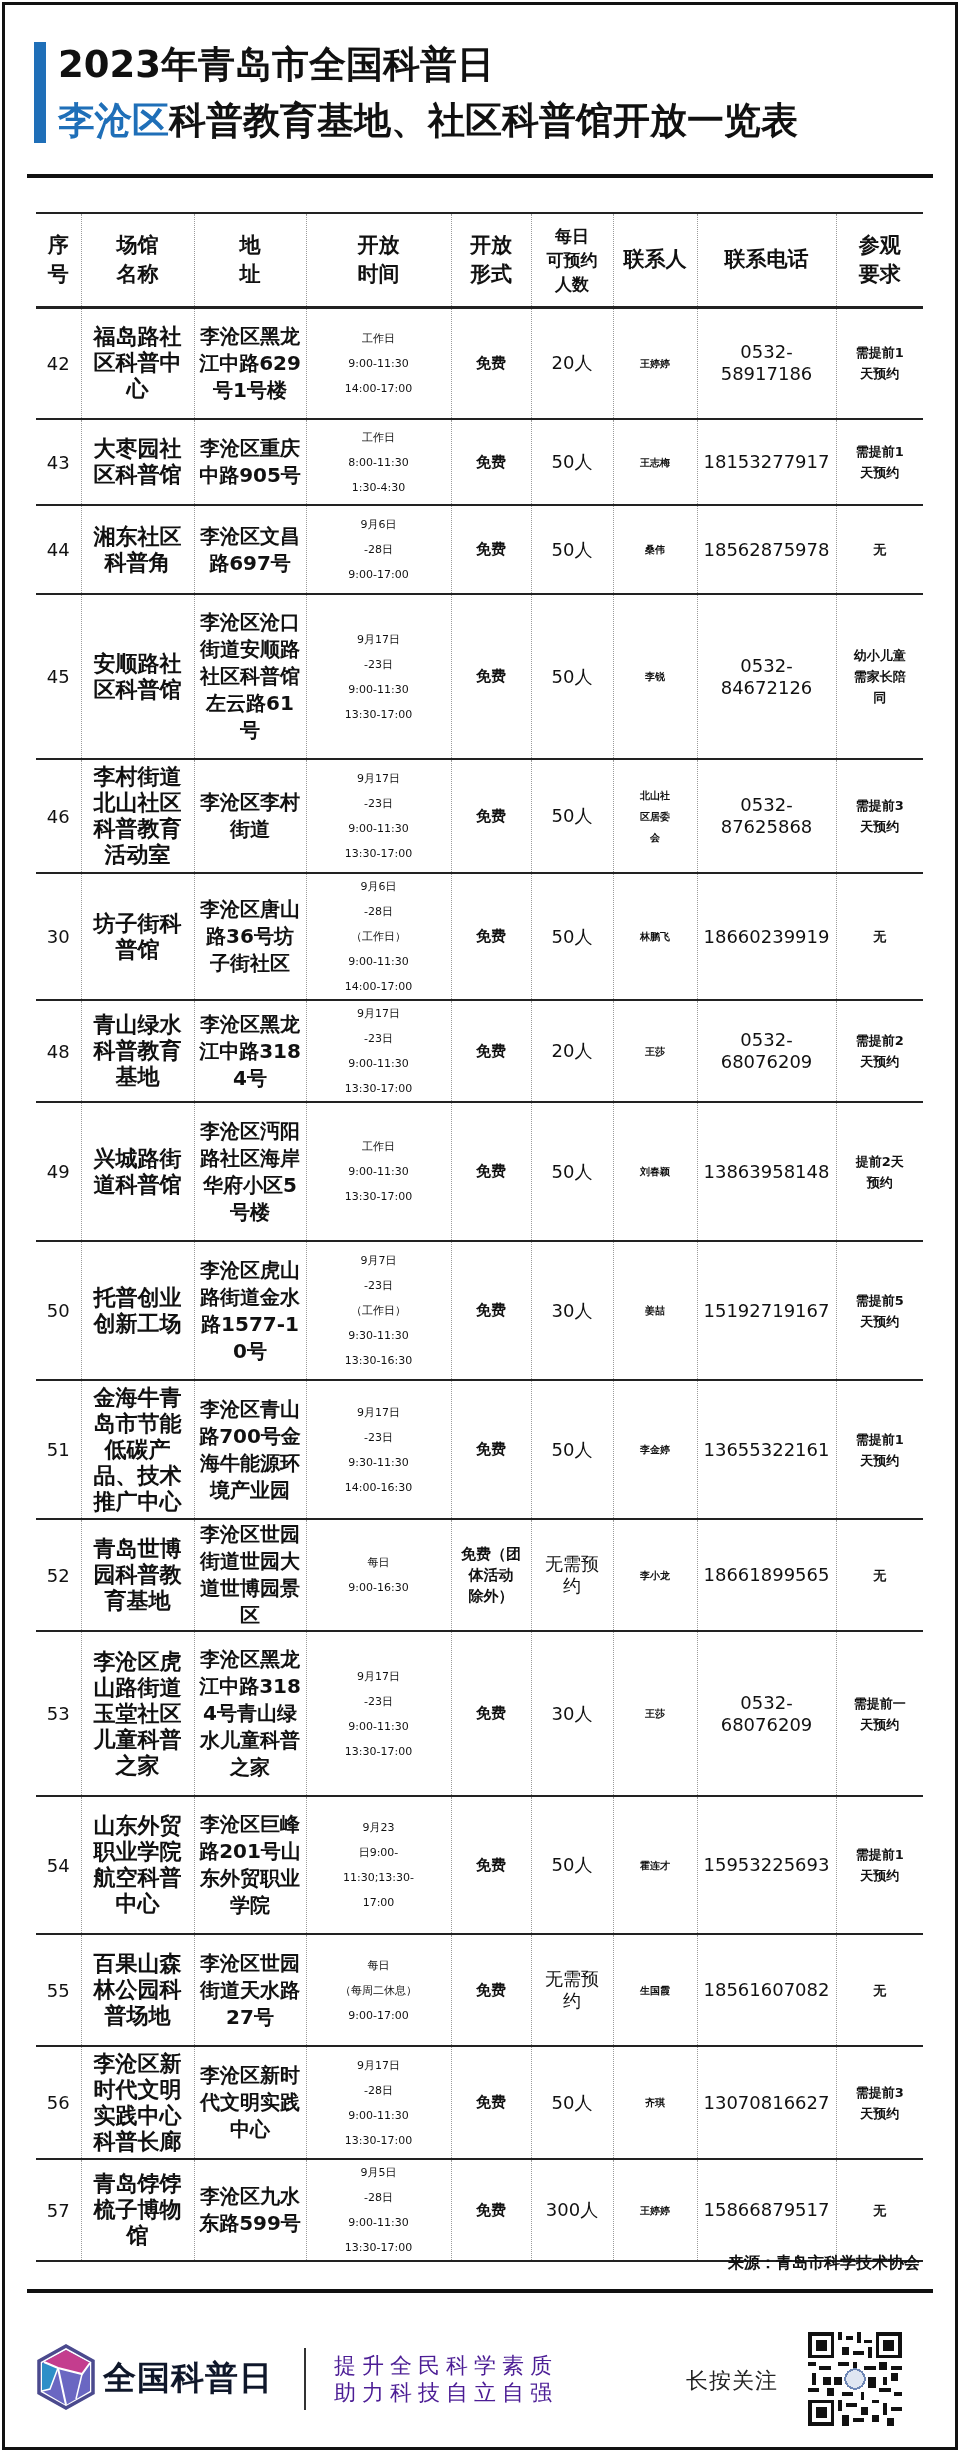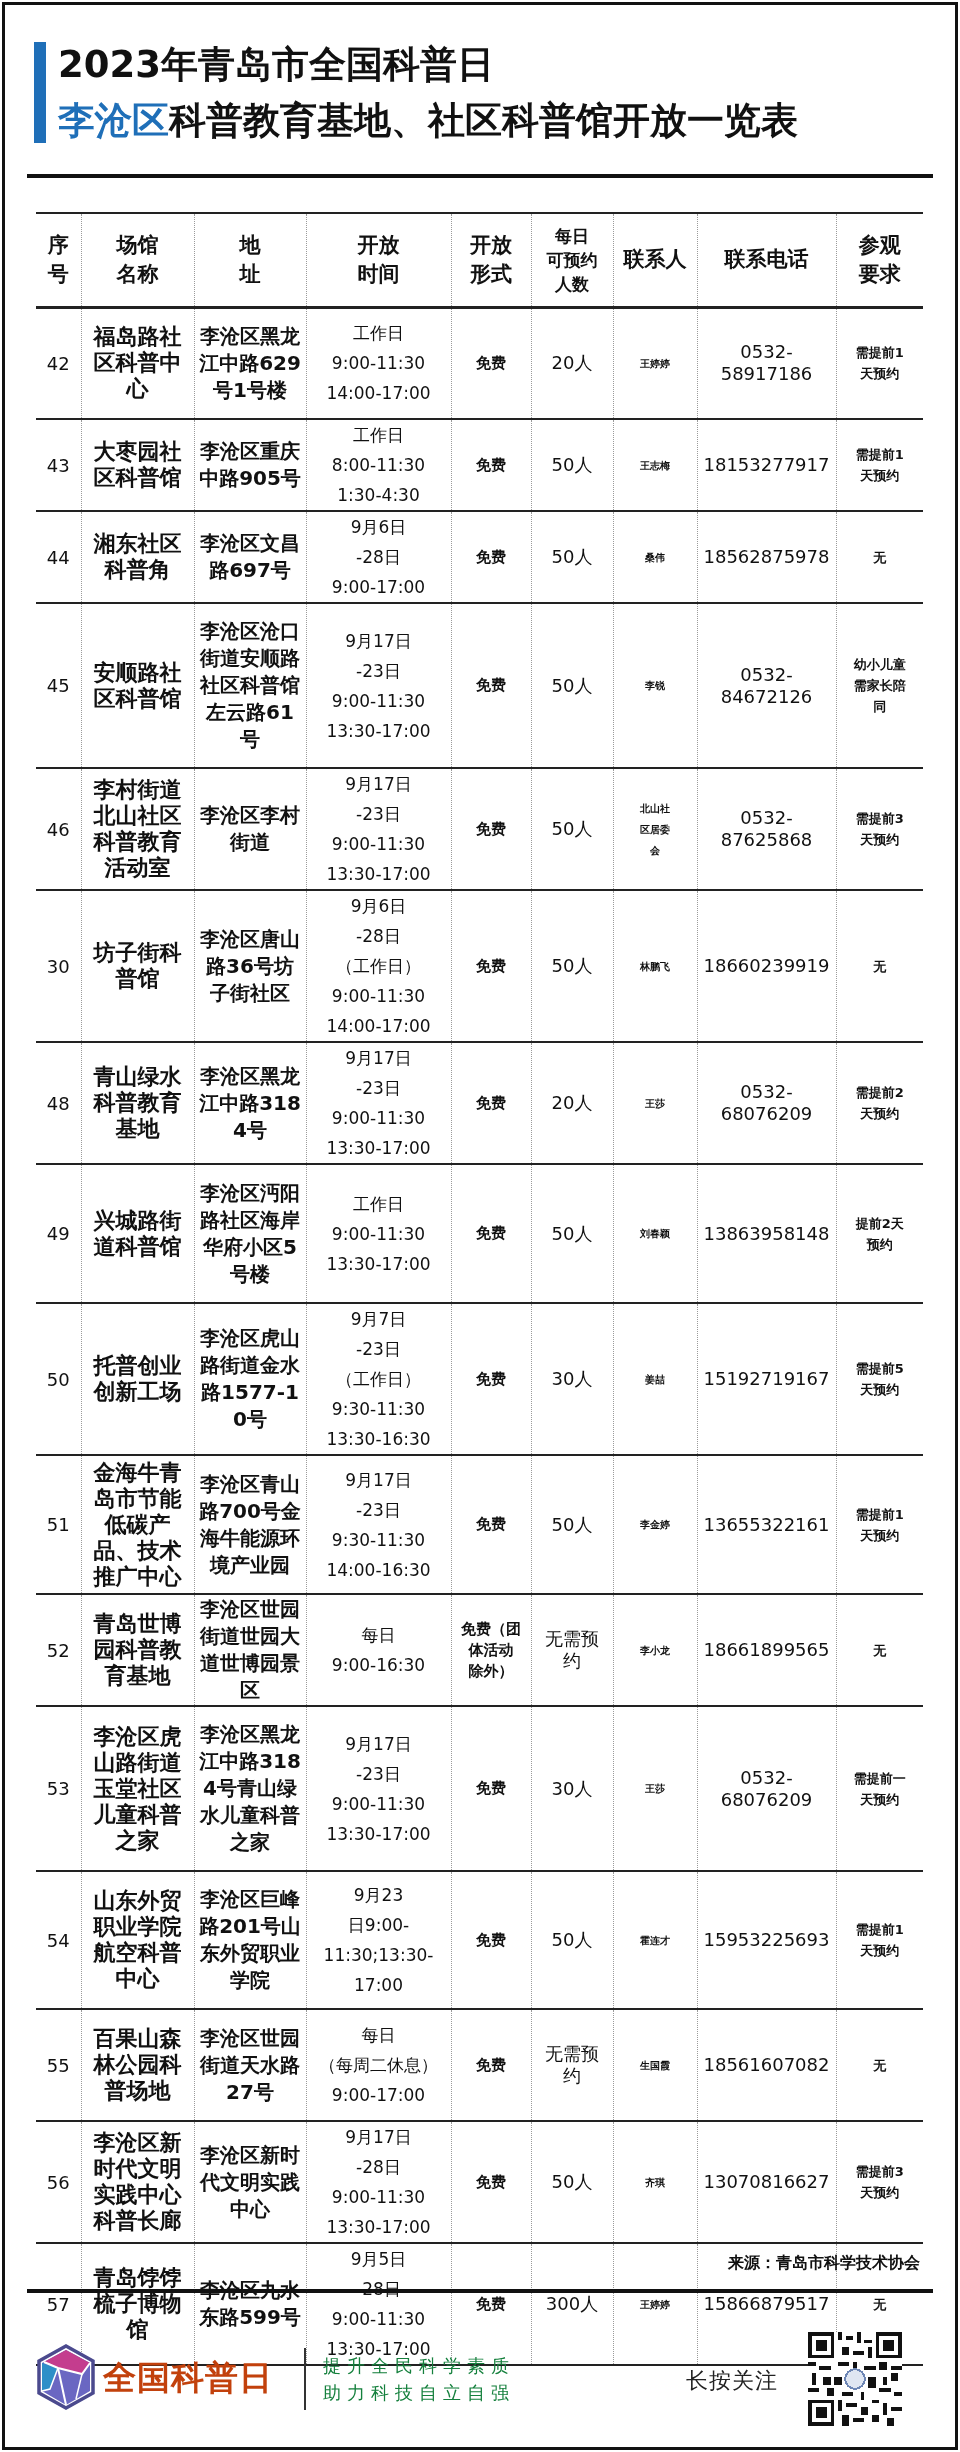--- a/index.html
+++ b/index.html
@@ -17,33 +17,33 @@
       text-align:center; vertical-align:middle; padding:0 2px; word-break:break-all; box-sizing:border-box; }
   table.grid tr { border-top:2px solid #222; border-bottom:2px solid #222; }
   table.grid tr.thead-row { border-top:2px solid #222; border-bottom:3px solid #222; }
   table.grid th:first-child, table.grid td:first-child { border-left:none; }
   table.grid th:last-child, table.grid td:last-child { border-right:none; }
   th { font-size:21px; font-weight:bold; line-height:29px; }
   th.small { font-size:17px; line-height:24px; }
   td.no { font-size:18px; }
   td.name { font-size:22px; font-weight:bold; line-height:26px; padding:0 6px; }
   td.addr { font-size:20px; font-weight:bold; line-height:27px; padding:0 4px; }
-  td.time { font-size:17px; line-height:30px;margin-top:40px; }
+  td.time { font-size:11px; line-height:25px;margin-top:40px; }
   td.form { font-size:15px; font-weight:bold; line-height:21px; }
   td.cap { font-size:18px; line-height:22px; }
   td.contact { font-size:10px; font-weight:bold; line-height:21px; }
   td.phone { font-size:18px; line-height:22px; }
   td.req { font-size:13px; font-weight:bold; line-height:21px; }
   .multiline { white-space:pre-line; }
   .source { position:absolute; right:40px; top:2250px; font-size:16px; font-weight:bold; line-height:26px; }
   .rule-bottom { position:absolute; left:27px; top:2289px; width:906px; height:4px; background:#111; }
   .logo { position:absolute; left:36px; top:2344px; width:60px; height:66px; }
-  .brand { position:absolute; left:103px; top:2356px; font-size:33px; font-weight:bold; color:#c2410c; letter-spacing:1px; line-height:44px; }
+  .brand { position:absolute; left:103px; top:2356px; font-size:33px; font-weight:bold; color:#0f172a; letter-spacing:1px; line-height:44px; }
   .divider { position:absolute; left:304px; top:2348px; width:2px; height:62px; background:#333; }
-  .slogan { position:absolute; left:323px; top:2352px; font-size:18px; color:#15803d; line-height:27px; letter-spacing:6px; }
+  .slogan { position:absolute; left:334px; top:2352px; font-size:22px; color:#4c1d95; line-height:27px; letter-spacing:6px; }
   .follow { position:absolute; left:686px; top:2366px; font-size:22px; color:#222; line-height:30px; letter-spacing:1px; }
   .qr { position:absolute; left:808px; top:2332px; width:94px; height:94px; }
 </style>
 </head>
 <body>
 
 <div class="frame"></div>
 
 <div class="title-bar"></div>
 <div class="title1">2023年青岛市全国科普日</div>

